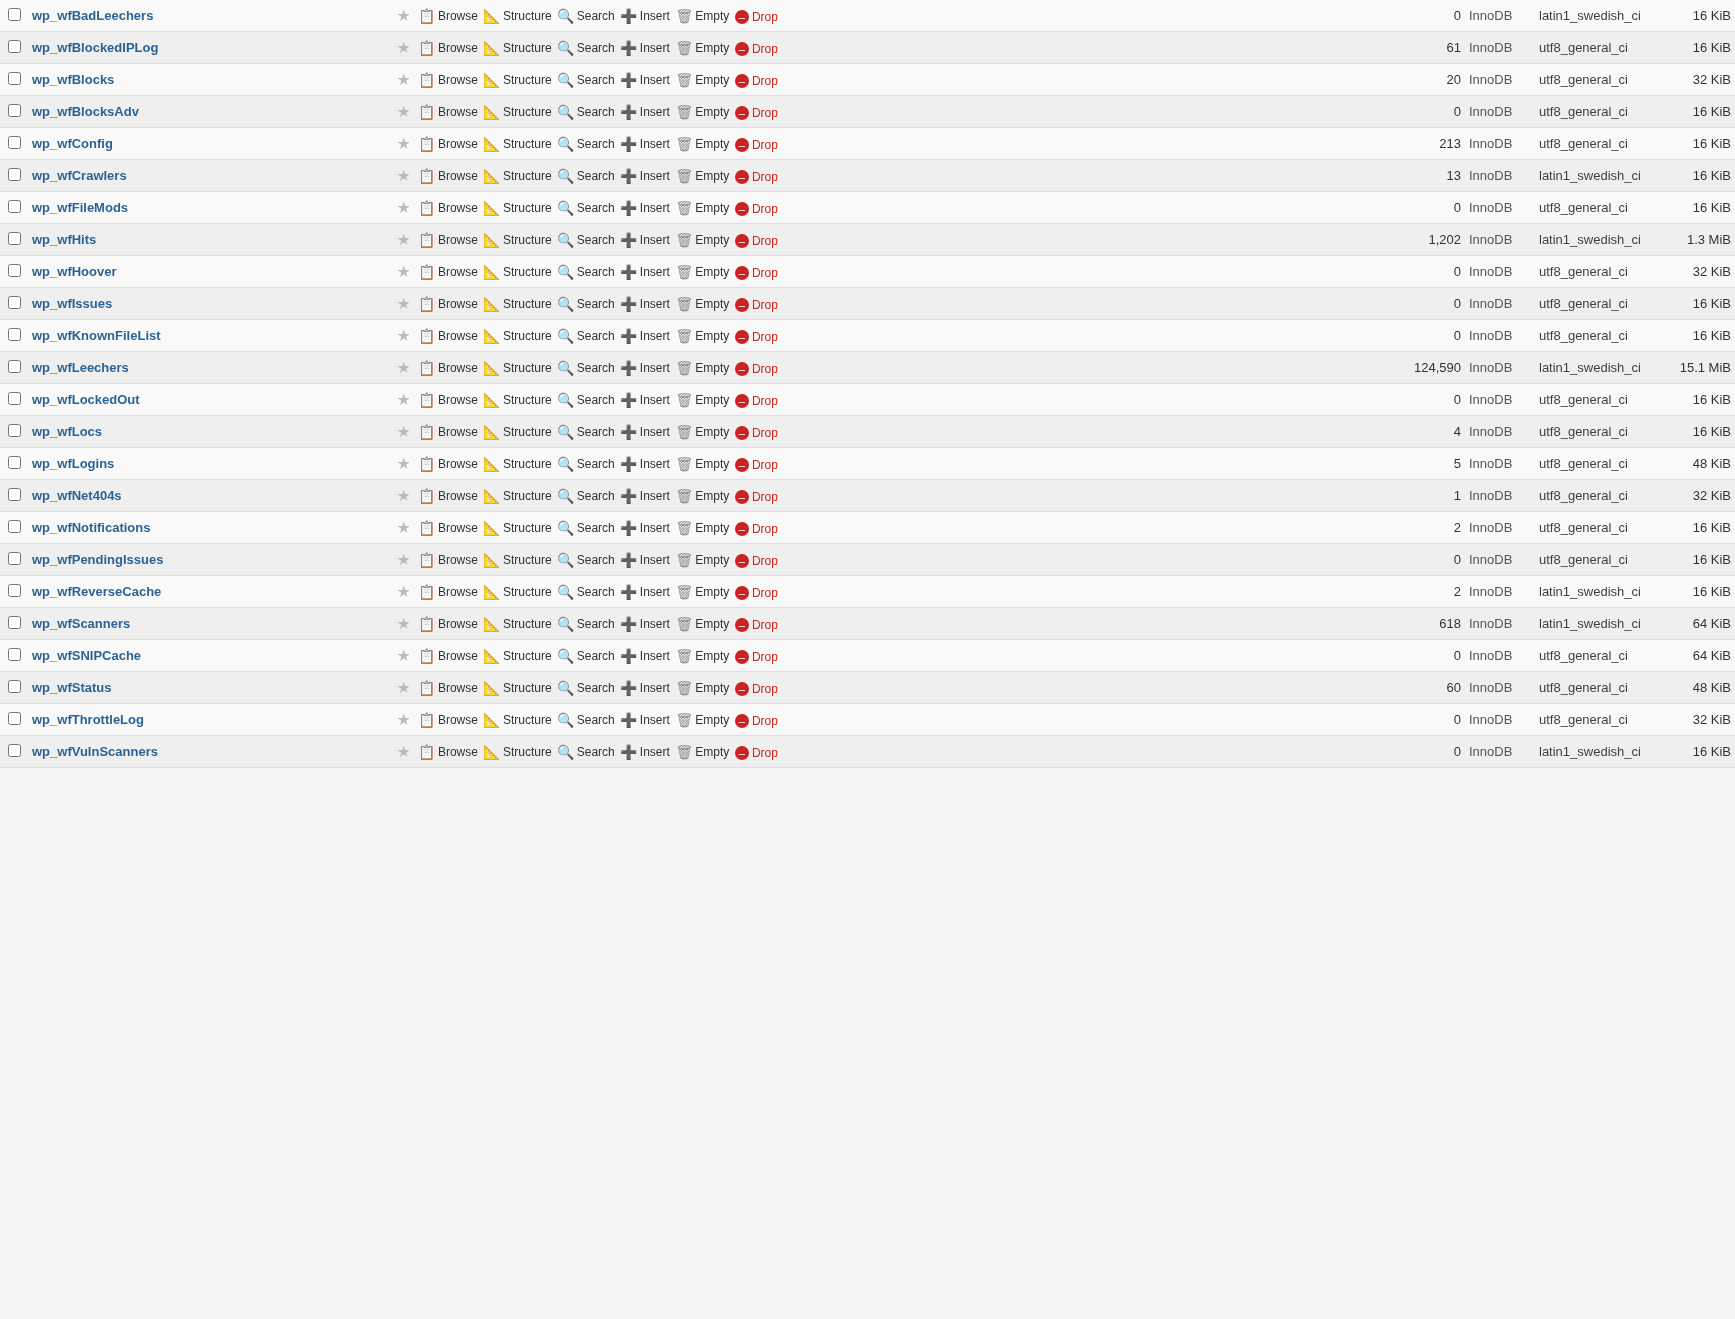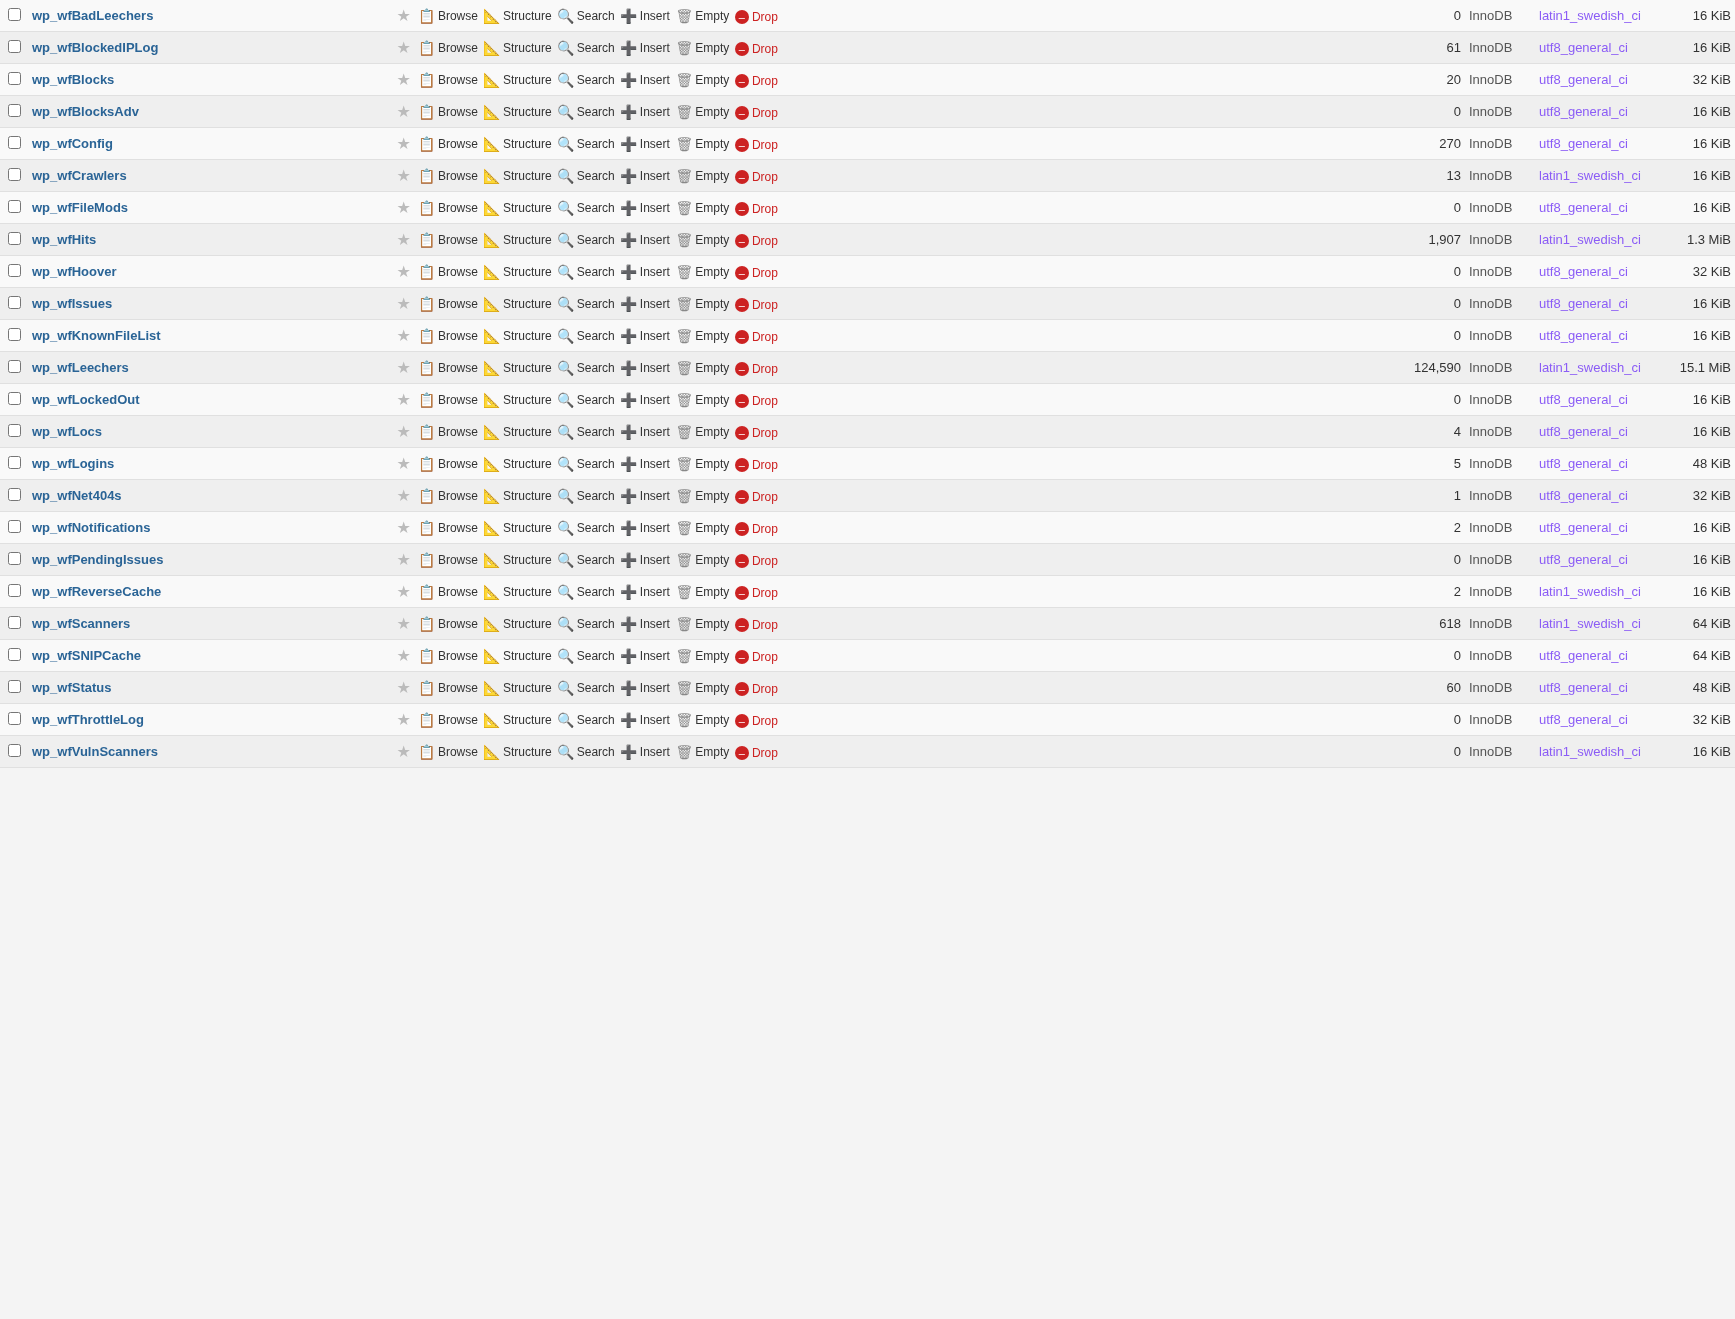--- a/index.html
+++ b/index.html
@@ -25,21 +25,21 @@
       padding: 6px 4px;
       vertical-align: middle;
       white-space: nowrap;
     }
     .td-check { width: 28px; text-align: center; }
     .td-star { width: 28px; text-align: center; }
     .td-name { font-weight: bold; color: #2a6496; min-width: 160px; }
     .td-actions { min-width: 440px; }
     .td-rows { text-align: right; width: 70px; color: #333; }
     .td-engine { width: 70px; color: #555; }
-    .td-collation { width: 130px; color: #8b5cf6; }
+    .td-collation { width: 130px; color: #404040; }
     .td-size { text-align: right; width: 70px; color: #333; }
 
     .action-btn {
       display: inline-flex;
       align-items: center;
       gap: 2px;
       color: #333;
       text-decoration: none;
       margin-right: 2px;
       font-size: 12px;
@@ -249,21 +249,21 @@
       </a>
       <a class="action-btn" href="#">
         <span class="action-icon empty-icon">🗑</span>
         <span>Empty</span>
       </a>
       <a class="action-btn" href="#" style="color:#cc2222;">
         <span class="drop-circle">–</span>
         <span style="color:#cc2222;">Drop</span>
       </a>
     </td>
-    <td class="td-rows">270</td>
+    <td class="td-rows">213</td>
     <td class="td-engine">InnoDB</td>
     <td class="td-collation">utf8_general_ci</td>
     <td class="td-size">16 KiB</td>
   </tr>
       <tr>
     <td class="td-check">
       <input type="checkbox" style="">
     </td>
     <td class="td-name">wp_wfCrawlers</td>
     <td class="td-actions">
@@ -360,21 +360,21 @@
       </a>
       <a class="action-btn" href="#">
         <span class="action-icon empty-icon">🗑</span>
         <span>Empty</span>
       </a>
       <a class="action-btn" href="#" style="color:#cc2222;">
         <span class="drop-circle">–</span>
         <span style="color:#cc2222;">Drop</span>
       </a>
     </td>
-    <td class="td-rows">1,907</td>
+    <td class="td-rows">1,202</td>
     <td class="td-engine">InnoDB</td>
     <td class="td-collation">latin1_swedish_ci</td>
     <td class="td-size">1.3 MiB</td>
   </tr>
       <tr>
     <td class="td-check">
       <input type="checkbox" style="">
     </td>
     <td class="td-name">wp_wfHoover</td>
     <td class="td-actions">

